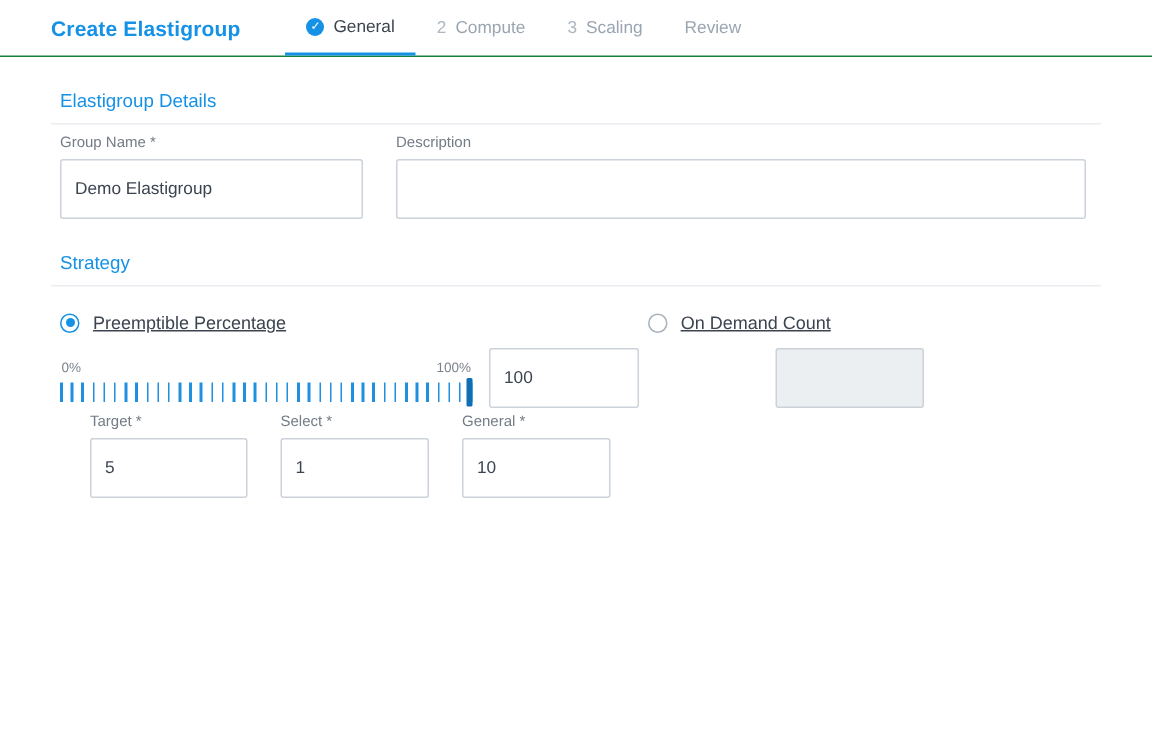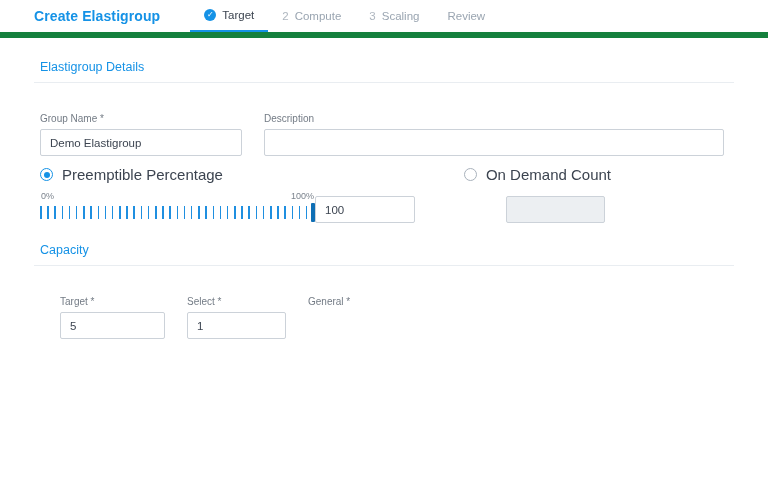--- a/index.html
+++ b/index.html
@@ -20,21 +20,21 @@
     position: relative;
     width: 768px;
     height: 503px;
     background: #ffffff;
     box-sizing: border-box;
   }
 
   
   .wizard-header {
     height: 38px;
-    border-bottom: 6px solid #15803d;
+    border-bottom: 1px solid #15803d;
     display: flex;
     align-items: stretch;
     padding-left: 34px;
     box-sizing: border-box;
   }
   .wizard-title {
     font-size: 14px;
     font-weight: bold;
     color: #1592e6;
     display: flex;
@@ -83,21 +83,21 @@
   
   .content {
     padding: 0 34px;
   }
 
   .section-title {
     color: #1592e6;
     font-size: 12.5px;
     padding: 22px 0 8px 6px;
     border-bottom: 1px solid #e9edf1;
-    margin-bottom: 30px;
+    margin-bottom: 7px;
   }
 
   .helper-text {
     font-size: 10.5px;
     color: #5a616a;
     line-height: 1.55;
     padding: 0 6px 6px 6px;
     max-width: 640px;
   }
 
@@ -109,21 +109,21 @@
     display: flex;
     flex-direction: column;
     margin-right: 22px;
   }
   .field-label {
     font-size: 10px;
     color: #737b85;
     margin-bottom: 5px;
   }
   .input {
-    height: 27px;
+    height: 40px;
     border: 1px solid #ccd2d9;
     border-radius: 2px;
     background: #fff;
     font-size: 11.5px;
     color: #3c4450;
     padding: 0 9px;
     box-sizing: border-box;
     font-family: "Liberation Sans", sans-serif;
     outline: none;
   }
@@ -168,22 +168,23 @@
     width: 6px;
     height: 6px;
     border-radius: 50%;
     background: #1592e6;
     transform: translate(-50%, -50%);
   }
   .radio.off {
     border-color: #a9b2bc;
   }
   .radio-label {
-    font-size: 15px;
+    font-size: 12px;
     color: #3c4450;
+    text-decoration: underline;
   }
   .strategy-right {
     margin-left: 241px;
   }
 
   .slider-area {
     display: flex;
     align-items: flex-end;
     padding: 8px 6px 0 6px;
   }
@@ -215,21 +216,21 @@
   .slider-handle {
     position: absolute;
     right: 0;
     top: -1px;
     width: 4px;
     height: 19px;
     background: #0f6fb5;
     border-radius: 1px;
   }
   .pct-input-wrap {
-    margin-left: 0;
+    margin-left: 11px;
     position: relative;
     top: 2px;
   }
   .count-input-wrap {
     margin-left: 91px;
     position: relative;
     top: 2px;
   }
 
   
@@ -238,21 +239,21 @@
 </head>
 <body>
 
 <div class="page">
 
   <div class="wizard-header">
     <div class="wizard-title">Create Elastigroup</div>
     <div class="steps">
       <div class="step active">
         <span class="step-badge">✓</span>
-        <span>Target</span>
+        <span>General</span>
       </div>
       <div class="step norm">
         <span class="step-badge">2</span>
         <span>Compute</span>
       </div>
       <div class="step norm">
         <span class="step-badge">3</span>
         <span>Scaling</span>
       </div>
       <div class="step norm">
@@ -269,20 +270,21 @@
       <div class="field">
         <span class="field-label">Group Name *</span>
         <input class="input w-group" type="text" value="Demo Elastigroup" style="">
       </div>
       <div class="field">
         <span class="field-label">Description</span>
         <input class="input w-desc" type="text" value="" style="">
       </div>
     </div>
 
+    <div class="section-title">Strategy</div>
 
     <div class="strategy-row">
       <div class="radio-wrap">
         <span class="radio checked"></span>
         <span class="radio-label">Preemptible Percentage</span>
       </div>
       <div class="radio-wrap strategy-right">
         <span class="radio off"></span>
         <span class="radio-label">On Demand Count</span>
       </div>
@@ -338,30 +340,30 @@
         </div>
       </div>
       <div class="pct-input-wrap">
         <input class="input w-pct" type="text" value="100" style="">
       </div>
       <div class="count-input-wrap">
         <input class="input w-count readonly" type="text" value="" style="">
       </div>
     </div>
 
-    <div class="section-title">Capacity</div>
 
     <div class="field-row mt6">
       <div class="field">
         <span class="field-label">Target *</span>
         <input class="input w-cap" type="text" value="5" style="">
       </div>
       <div class="field">
         <span class="field-label">Select *</span>
         <input class="input w-cap2" type="text" value="1" style="">
       </div>
       <div class="field">
         <span class="field-label">General *</span>
+        <input class="input w-cap2" type="text" value="10" style="">
       </div>
     </div>
 
   </div>
 </div>
 
 </body></html>

